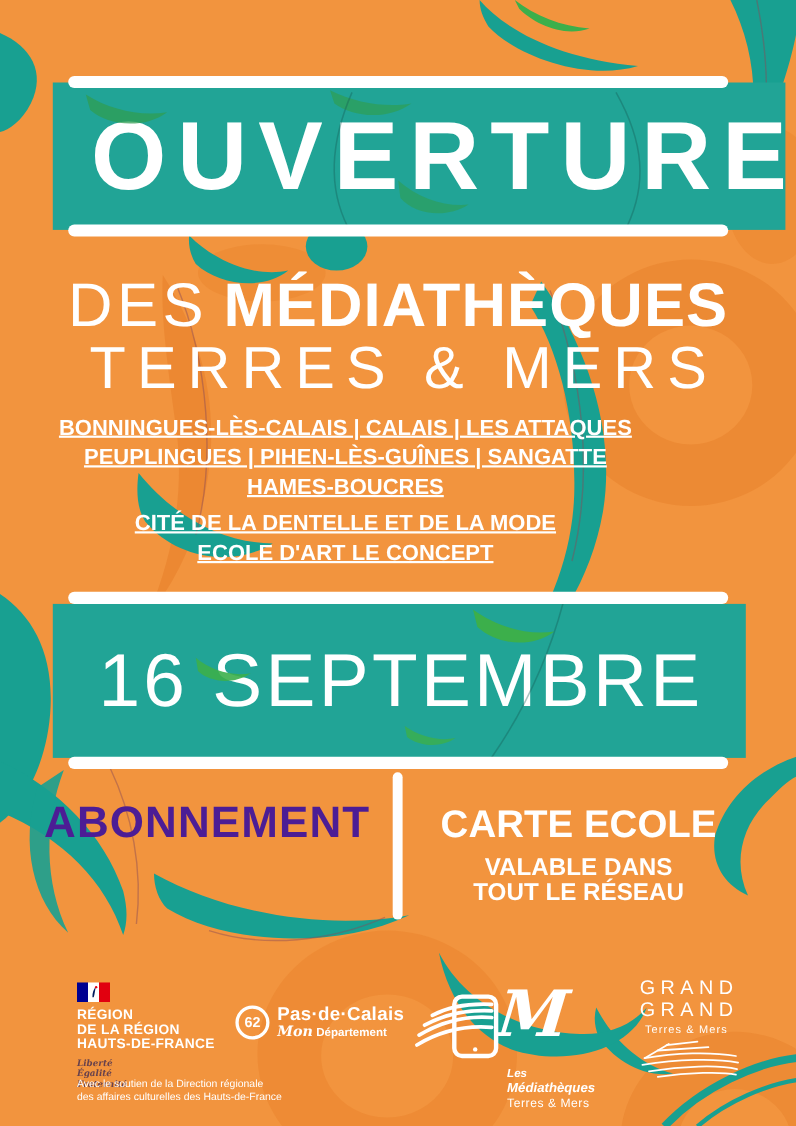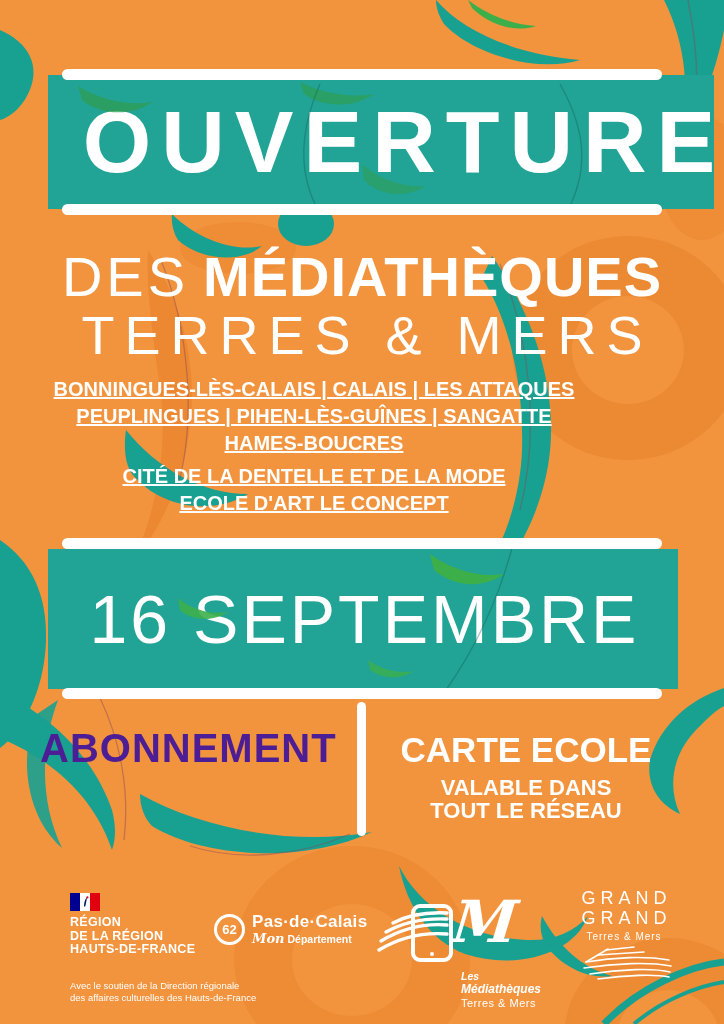--- a/index.html
+++ b/index.html
@@ -196,20 +196,25 @@
       <rect x="10" width="10" height="18" fill="#ffffff"></rect>
       <rect x="20" width="10" height="18" fill="#E1000F"></rect>
       <path d="M14,13.5 C14,9.5 15,6.2 17.2,4 C16.2,8 16.1,11 15.2,13.5 Z" fill="#001B5C"></path>
       <circle cx="17.4" cy="4.4" r="1.1" fill="#E1000F"></circle>
     </svg>
     <div class="prefet-name">
       <div>RÉGION</div>
       <div>DE LA RÉGION</div>
       <div>HAUTS-DE-FRANCE</div>
     </div>
+    <div class="motto">
+      <div>Liberté</div>
+      <div>Égalité</div>
+      <div>Fraternité</div>
+    </div>
   </div>
   <div id="support">
     <div>Avec le soutien de la Direction régionale</div>
     <div>des affaires culturelles des Hauts-de-France</div>
   </div>
 
   <div id="pdc">
     <div class="circle62">62</div>
     <div>
       <div class="pdc-name">Pas·de·Calais</div>

